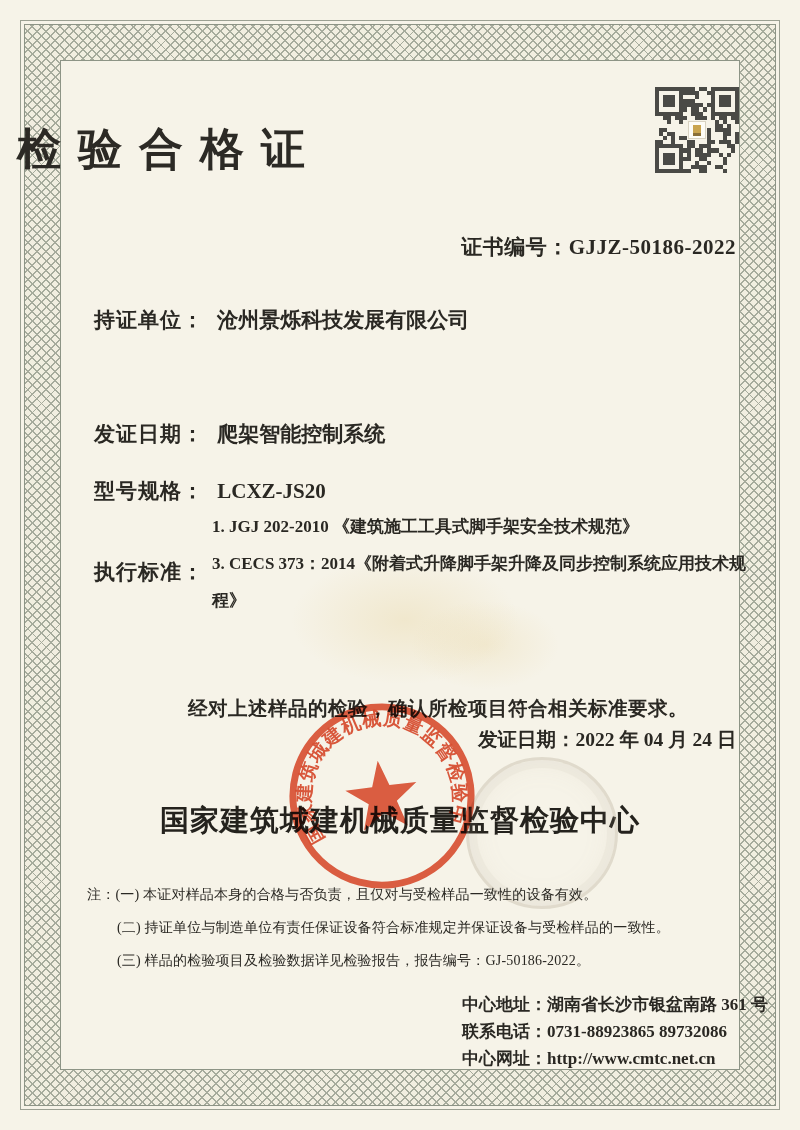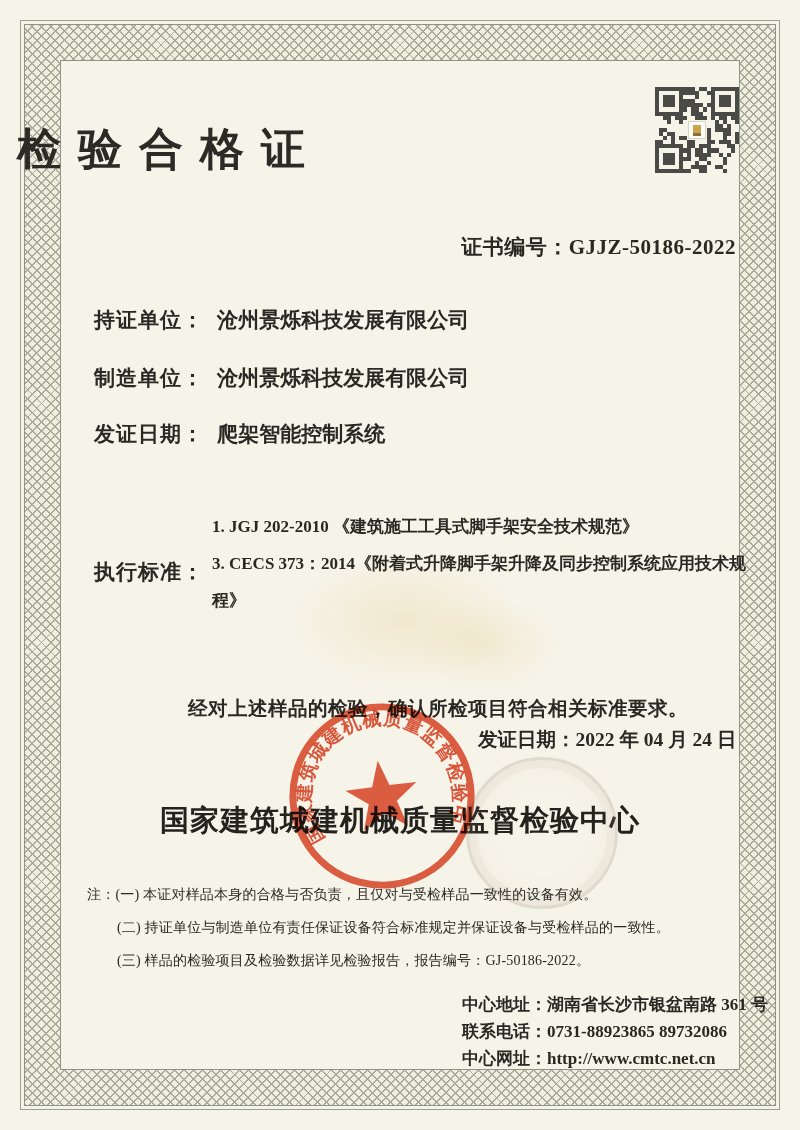--- a/index.html
+++ b/index.html
@@ -569,27 +569,27 @@
   </div>
 
   <div class="certno">
     <span>证书编号：</span><span class="num">GJJZ-50186-2022</span>
   </div>
 
   <div class="field f0">
     <span class="lbl">持证单位：</span>
     <span class="val">沧州景烁科技发展有限公司</span>
   </div>
-  <div class="field f1">
-    <span class="lbl">制造单位：</span>
-    <span class="val">沧州景烁科技发展有限公司</span>
-  </div>
   <div class="field f2">
     <span class="lbl">发证日期：</span>
     <span class="val">爬架智能控制系统</span>
+  </div>
+  <div class="field f3">
+    <span class="lbl">型号规格：</span>
+    <span class="val">LCXZ-JS20</span>
   </div>
 
   <div class="std-label">执行标准：</div>
   <div class="std-items">
     <div class="std-item">1. JGJ 202-2010 《建筑施工工具式脚手架安全技术规范》</div>
     <div class="std-item">3. CECS 373：2014《附着式升降脚手架升降及同步控制系统应用技术规程》</div>
   </div>
 
   <div class="statement">经对上述样品的检验，确认所检项目符合相关标准要求。</div>
 

